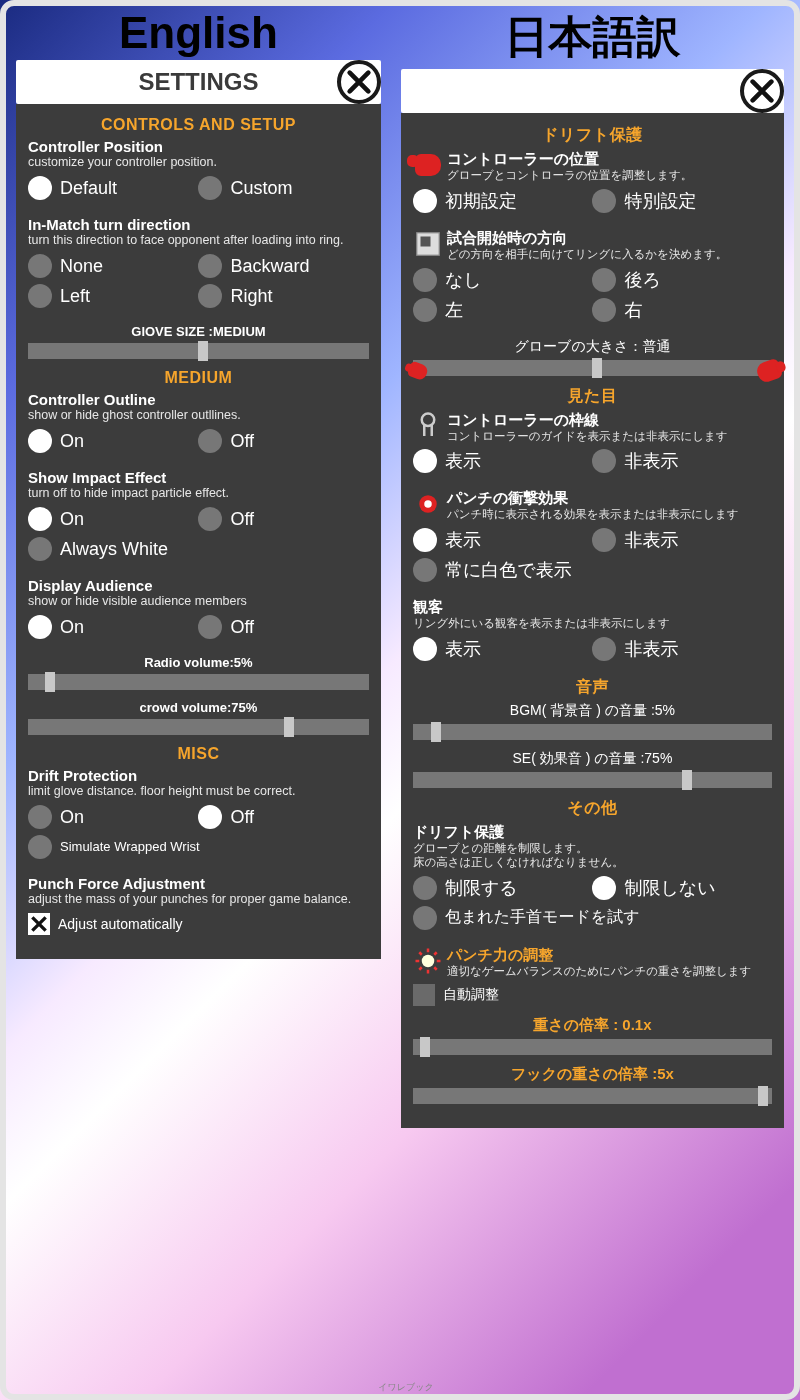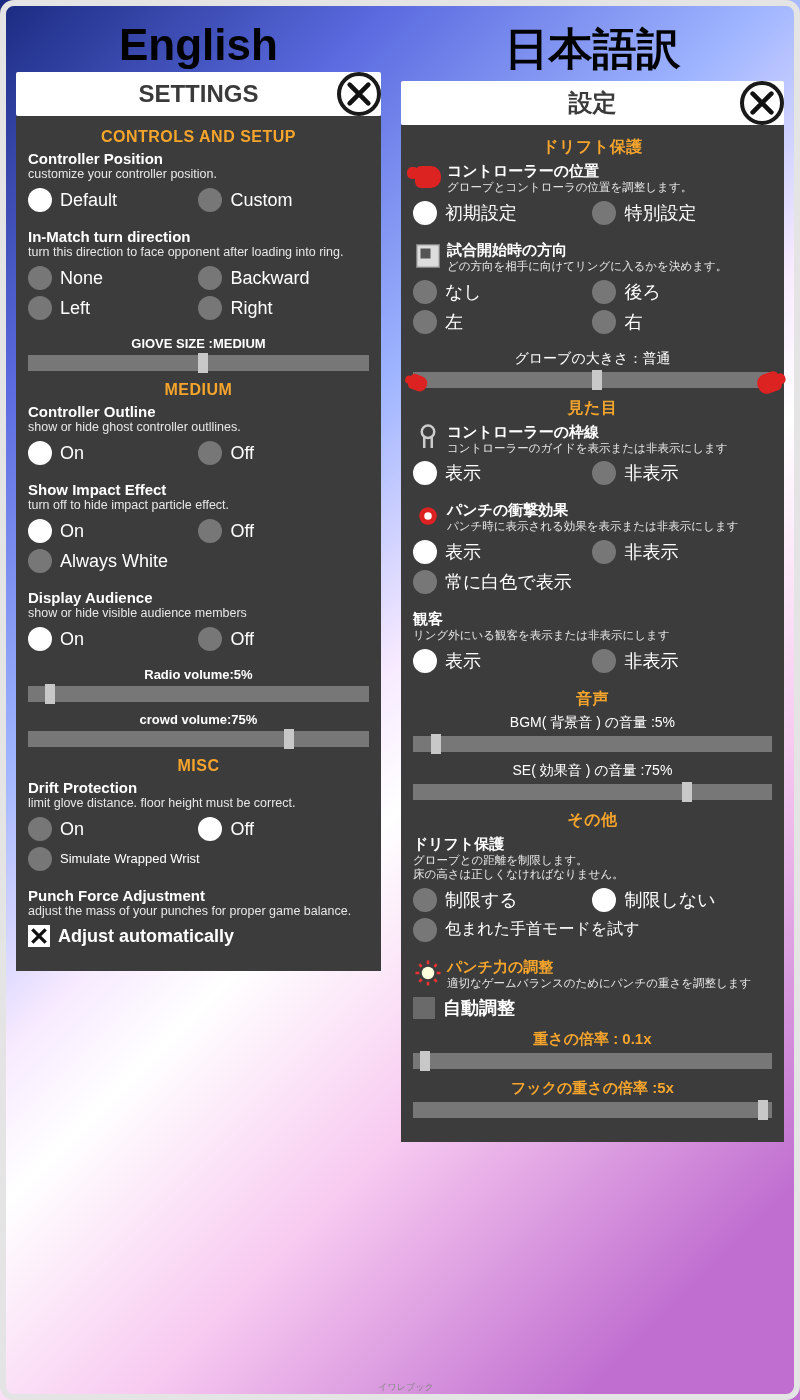--- a/index.html
+++ b/index.html
@@ -5,21 +5,21 @@
   * { box-sizing: border-box; margin: 0; padding: 0; }
   body {
     width: 800px; height: 1400px; overflow: hidden;
     font-family: "Helvetica Neue", Arial, "Hiragino Kaku Gothic ProN", "Meiryo", sans-serif;
     background: linear-gradient(135deg,#1a2a80 0%,#5b6be0 18%,#9fb5ff 35%,#f7eaff 48%,#ffffff 55%,#f7c9f0 70%,#c06fd0 90%);
     position: relative;
     border: 6px solid #e4e4e4;
     border-radius: 14px;
   }
   .outer { width:100%; height:100%; position:relative; }
-  .cols { display:flex; width:100%; height:100%; padding: 14px 10px 10px 10px; gap: 20px; }
+  .cols { display:flex; width:100%; height:100%; padding: 2px 10px 10px 10px; gap: 20px; }
   .col { flex:1; display:flex; flex-direction:column; }
   .col.jp { flex:1.05; }
   .lang-title {
     font-weight: 900; font-size: 44px; text-align:center; color:#000;
     margin-bottom: 2px;
     letter-spacing: 0px;
   }
   .panel-header {
     display:flex; align-items:center; background:#fff; border-radius:2px;
     height: 44px; position:relative;
@@ -69,21 +69,21 @@
   .slider .thumb {
     position:absolute; top:-2px; height:20px; width:10px; background:#c8c8c8;
   }
   .checkbox-row { display:flex; align-items:center; gap:8px; }
   .cb {
     width:22px; height:22px; background:#fff; flex:0 0 22px;
     display:flex; align-items:center; justify-content:center;
   }
   .cb.grey { background:#6a6a6a; }
   .cb svg { width:20px;height:20px; }
-  .cb-lbl { font-size:18px; font-weight:700; }
+  .cb-lbl { font-size:14px; font-weight:400; }
   .footer-note { position:absolute; bottom:0; left:12px; right:0; text-align:center; font-size:9px; color:#888; }
   
   .glove-red {
     position:absolute; width:26px; height:22px; background:#d22; border-radius:6px 10px 10px 6px;
   }
   .glove-red::after{
     content:""; position:absolute; left:-6px; top:5px; width:10px; height:12px; background:#d22; border-radius:5px 3px 3px 5px;
   }
   .glove-l { left:-8px; bottom:-6px; transform:rotate(20deg) scale(0.7);}
   .glove-r { right:-10px; bottom:-6px; transform:rotate(-20deg) scaleX(-1) scale(0.9);}
@@ -251,21 +251,20 @@
           <div class="cb-lbl">Adjust automatically</div>
         </div>
       </div>
 
     </div>
   </div>
 
   <div class="col jp">
     <div class="lang-title">日本語訳</div>
     <div class="panel-header">
-      <div class="title">設定</div>
       <div class="close">
         <svg viewBox="0 0 24 24">
               <path d="M4 4 L20 20 M20 4 L4 20" stroke="#111" stroke-width="4" fill="none" stroke-linecap="round"></path>
             </svg>
       </div>
     </div>
     <div class="panel">
 
       <div class="section-h">ドリフト保護</div>
 

